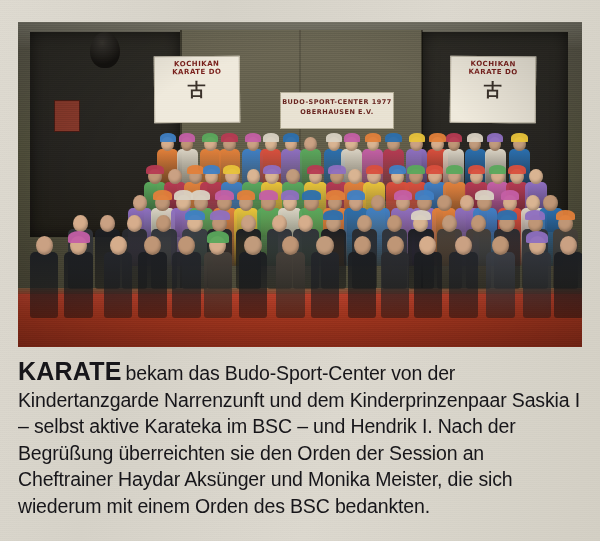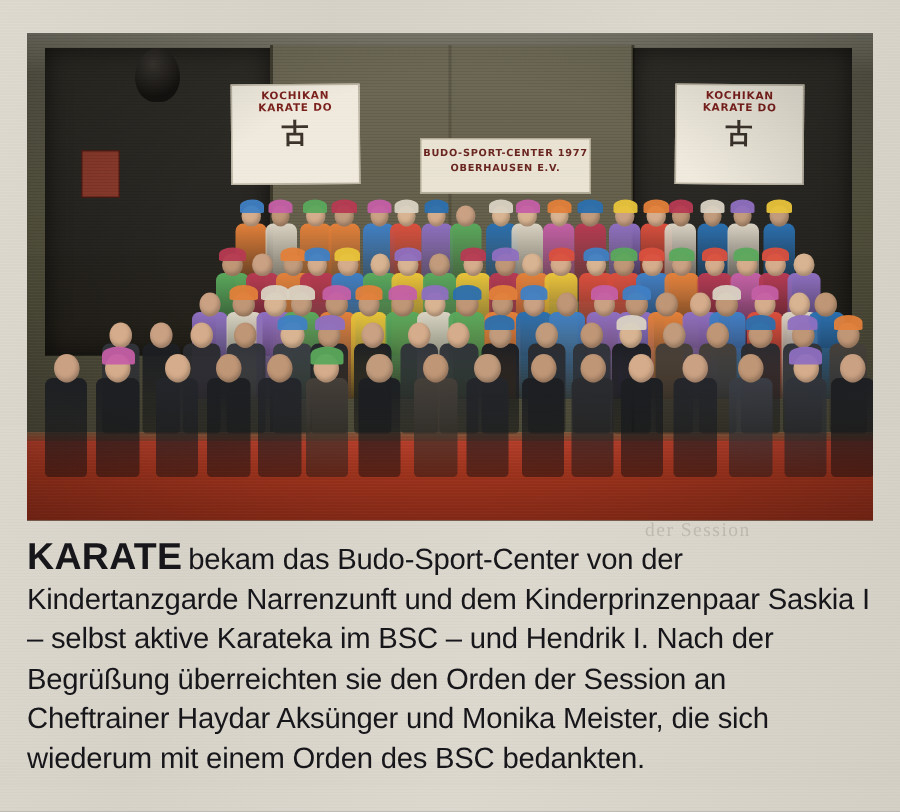--- a/index.html
+++ b/index.html
@@ -671,19 +671,18 @@
             <div class="body" style="left: 4.75px; top: 21.85px; width: 28.5px; height: 66px; background: linear-gradient(rgb(29, 31, 35) 0%, rgba(0, 0, 0, 0.35) 115%);"></div>
             <div class="head" style="left: 10.45px; top: 5.7px; width: 17.1px; height: 19px; background: rgb(202, 161, 131);"></div>
           </div>
         </div>
 
       <div id="photo-grain"></div>
       <div id="photo-vignette"></div>
     </div>
   </div>
 
-  <div id="ghost">der Session</div>
 
   <div id="caption">
     <span id="lead-word">KARATE</span><span>bekam das Budo-Sport-Center von der Kindertanzgarde Narrenzunft und dem Kinderprinzenpaar Saskia I – selbst aktive Karateka im BSC – und Hendrik I. Nach der Begrüßung überreichten sie den Orden der Session an Cheftrainer Haydar Aksünger und Monika Meister, die sich wiederum mit einem Orden des BSC bedankten.</span>
   </div>
 
 </div>
 
 </body></html>

